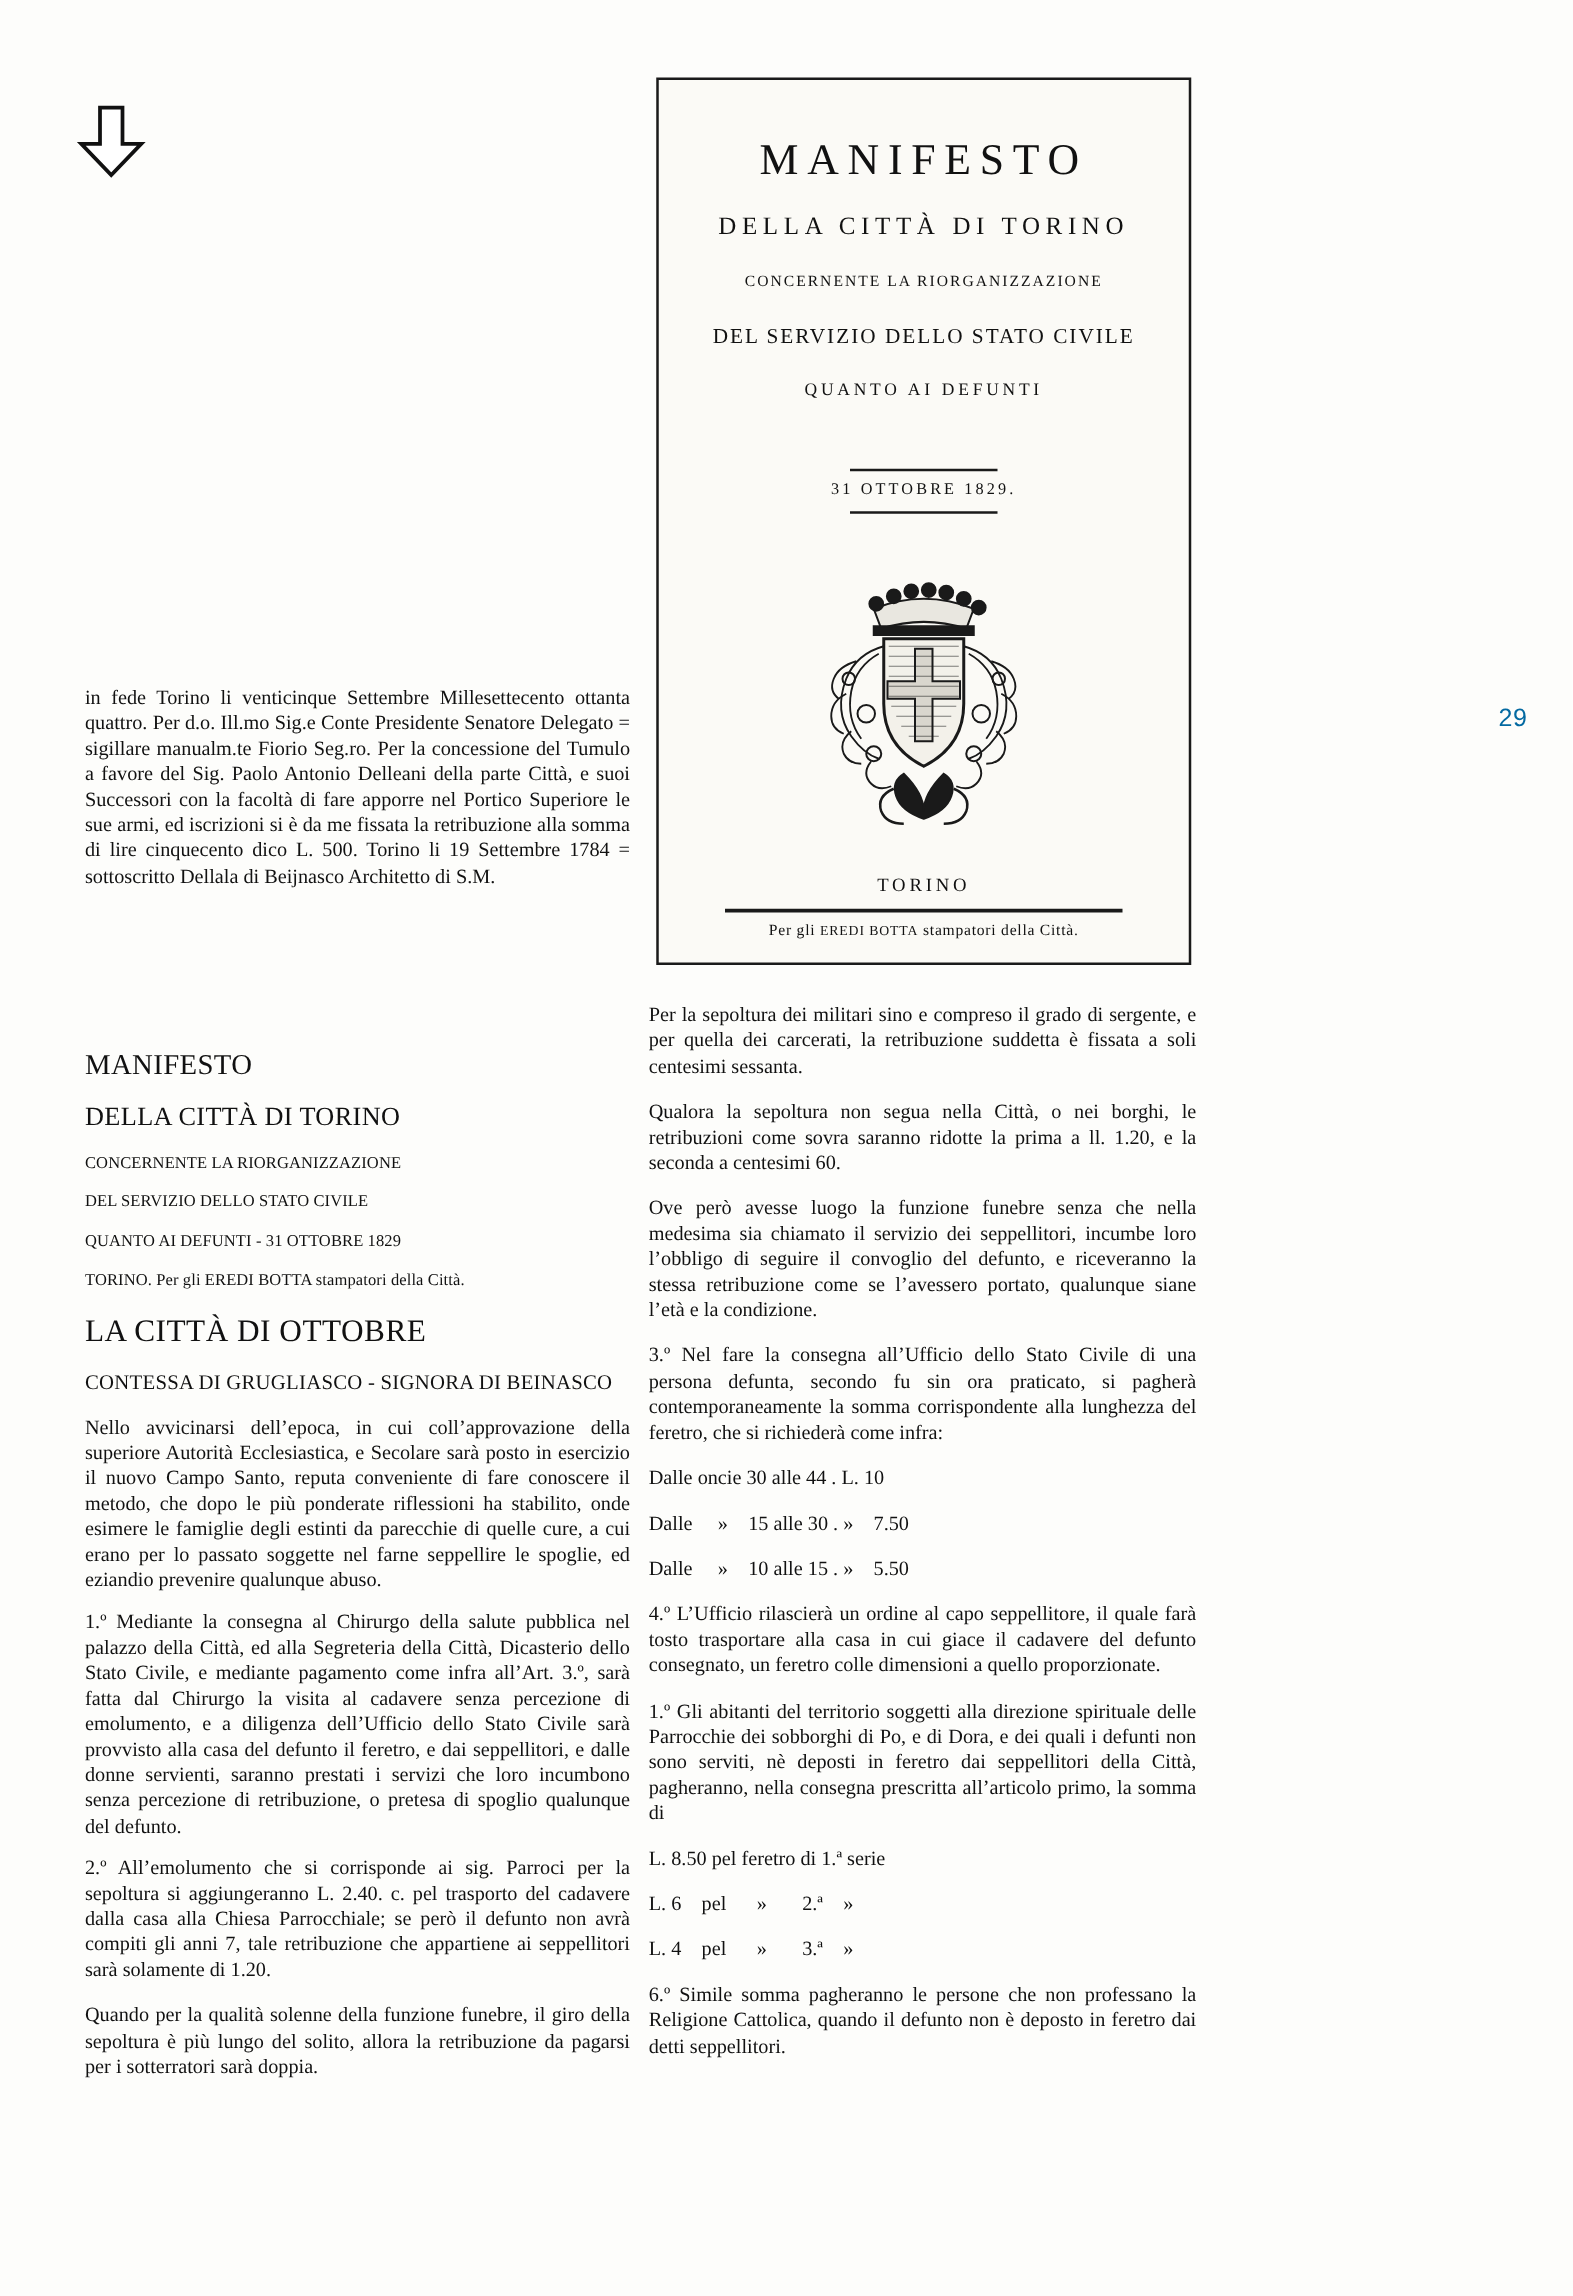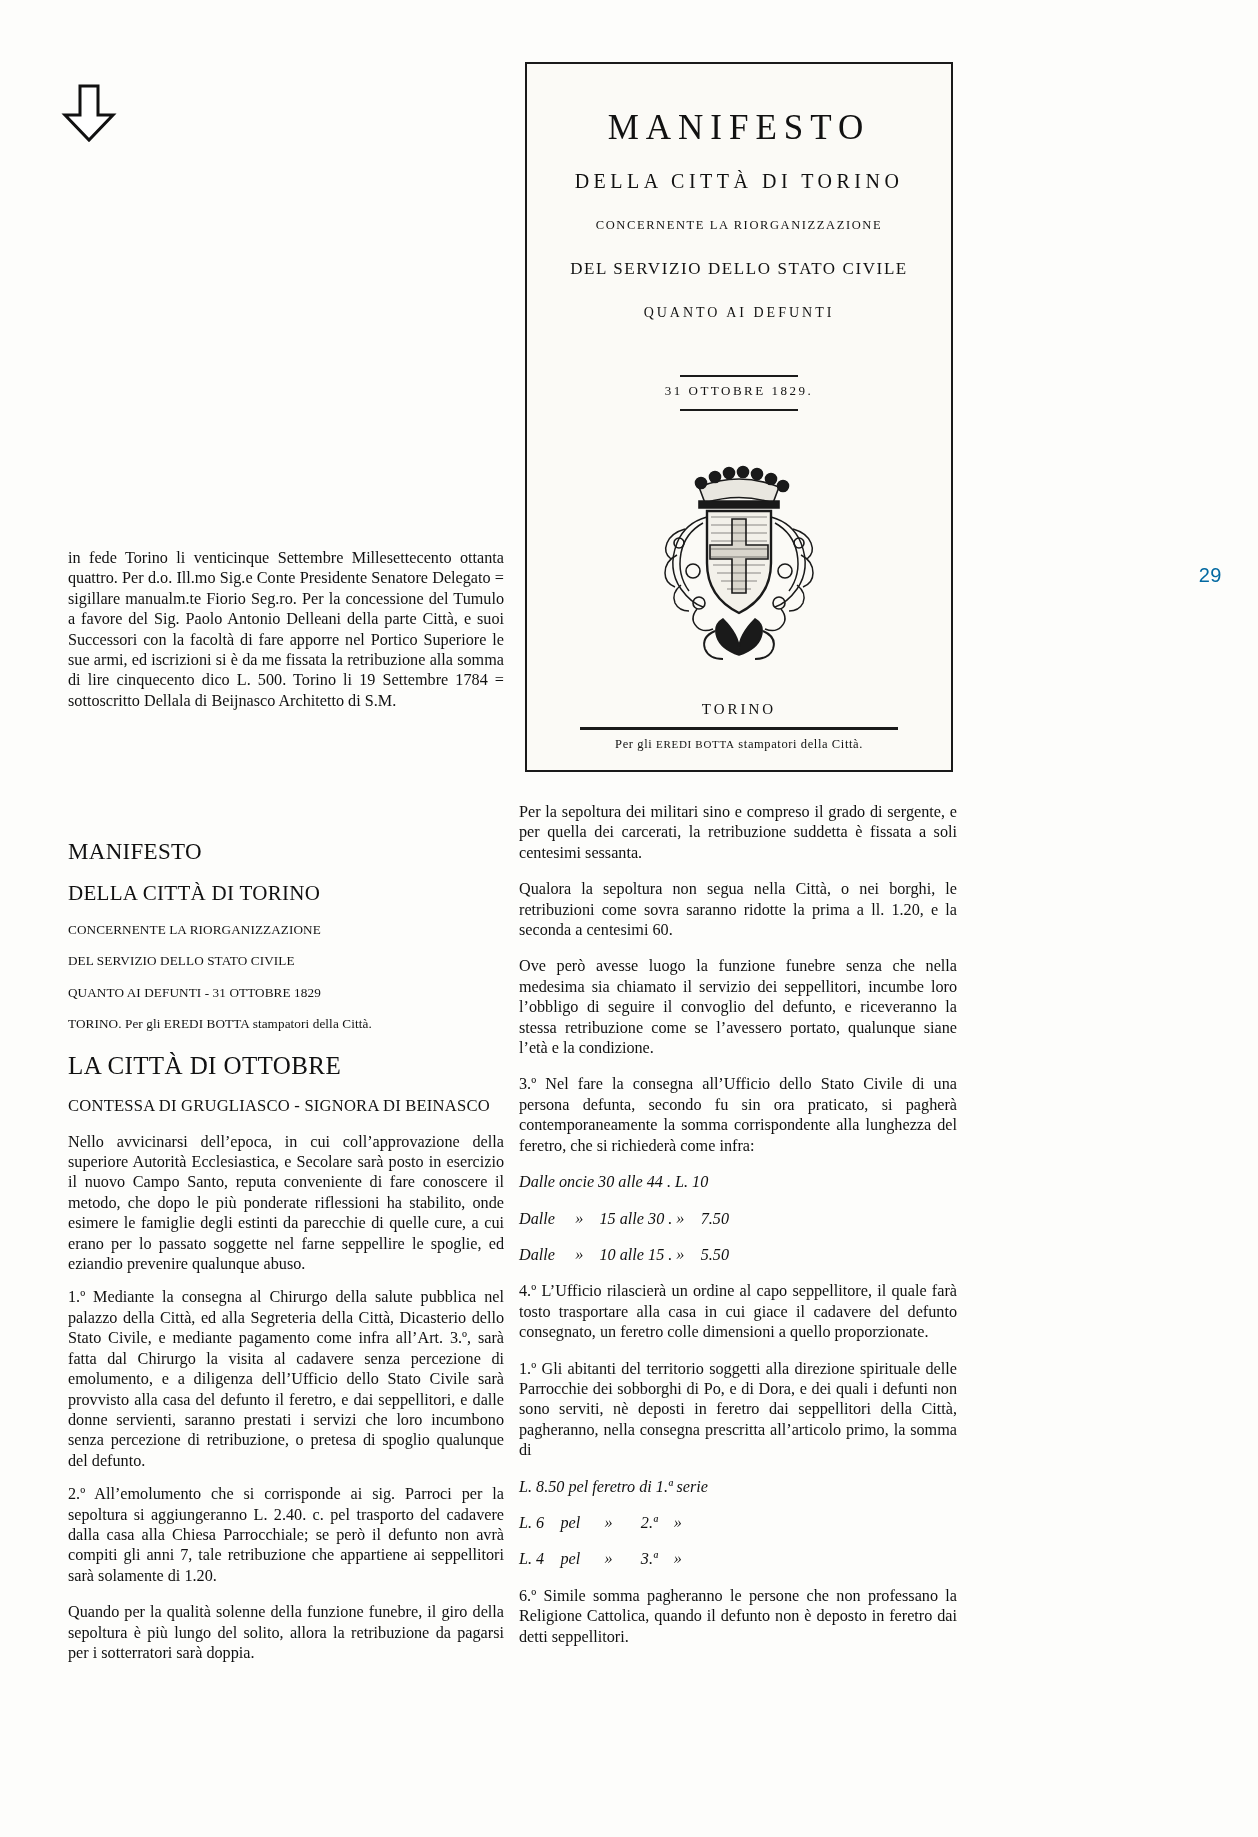--- a/index.html
+++ b/index.html
@@ -161,21 +161,20 @@
     line-height: 29px;
     letter-spacing: .4px;
     margin-top: 19px !important;
   }
   .sec-sub {
     font-size: 16.6px;
     line-height: 20px;
     letter-spacing: .2px;
   }
   .price-row {
-    font-style: italic;
     font-size: 16.2px;
     line-height: 20.4px;
     white-space: pre;
     text-align: left;
   }
 </style>
 </head>
 <body>
 
 <div class="page">

